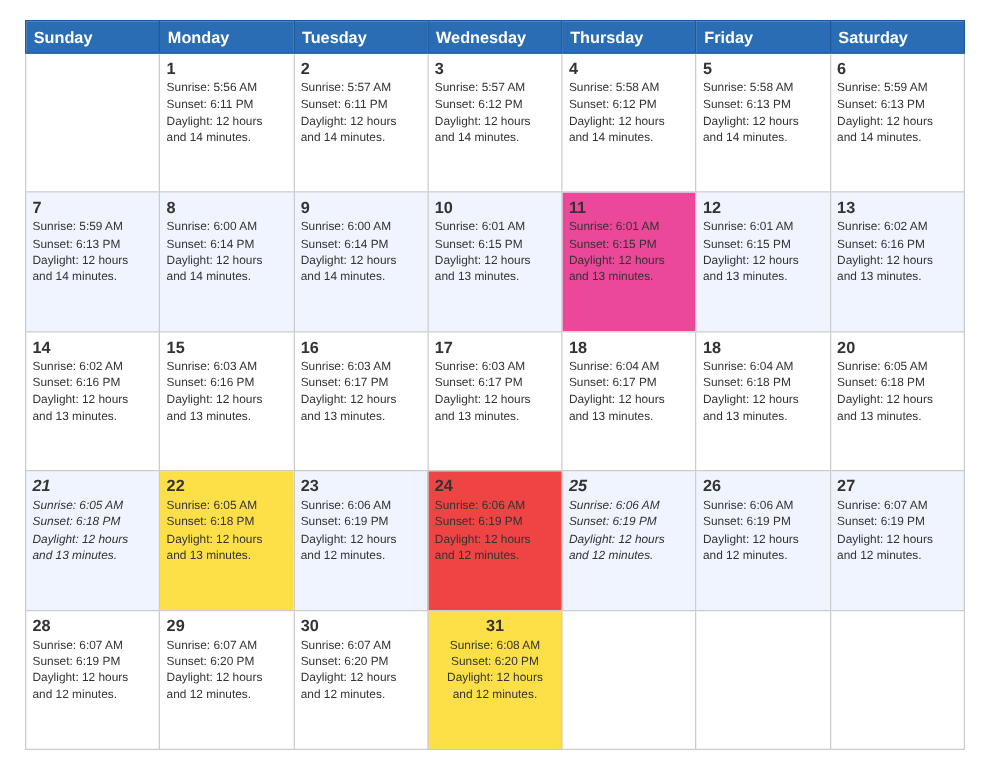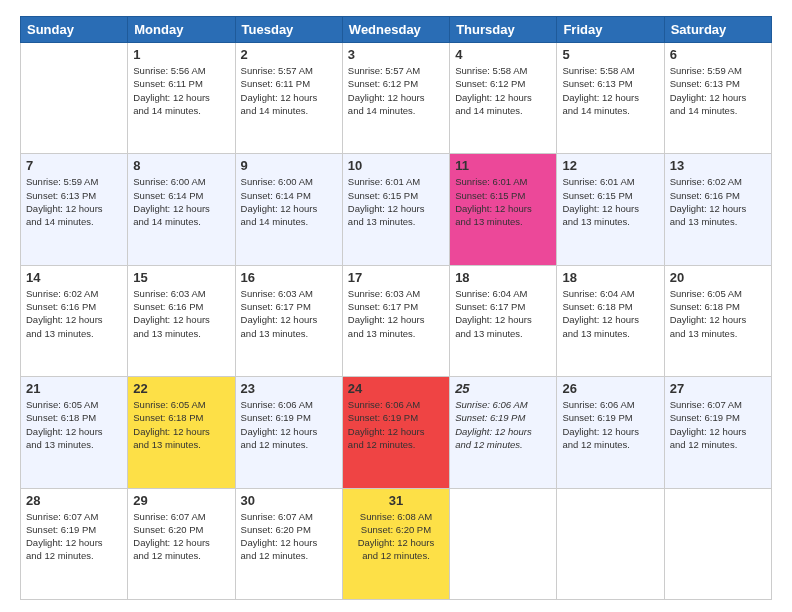--- a/index.html
+++ b/index.html
@@ -196,21 +196,21 @@
           <td style="background: rgb(255, 255, 255);">
             <span class="day-num">18</span>
             <div class="day-info">Sunrise: 6:04 AM<br>Sunset: 6:18 PM<br>Daylight: 12 hours<br>and 13 minutes.</div>
           </td>
           <td style="background: rgb(255, 255, 255);">
             <span class="day-num">20</span>
             <div class="day-info">Sunrise: 6:05 AM<br>Sunset: 6:18 PM<br>Daylight: 12 hours<br>and 13 minutes.</div>
           </td>
         </tr>
         <tr>
-          <td style="background: rgb(240, 244, 255);">
+          <td style="background: rgb(240, 244, 255); font-style: italic;">
             <span class="day-num">21</span>
             <div class="day-info">Sunrise: 6:05 AM<br>Sunset: 6:18 PM<br>Daylight: 12 hours<br>and 13 minutes.</div>
           </td>
           <td style="background: #fde047;">
             <span class="day-num">22</span>
             <div class="day-info">Sunrise: 6:05 AM<br>Sunset: 6:18 PM<br>Daylight: 12 hours<br>and 13 minutes.</div>
           </td>
           <td style="background: rgb(240, 244, 255);">
             <span class="day-num">23</span>
             <div class="day-info">Sunrise: 6:06 AM<br>Sunset: 6:19 PM<br>Daylight: 12 hours<br>and 12 minutes.</div>

